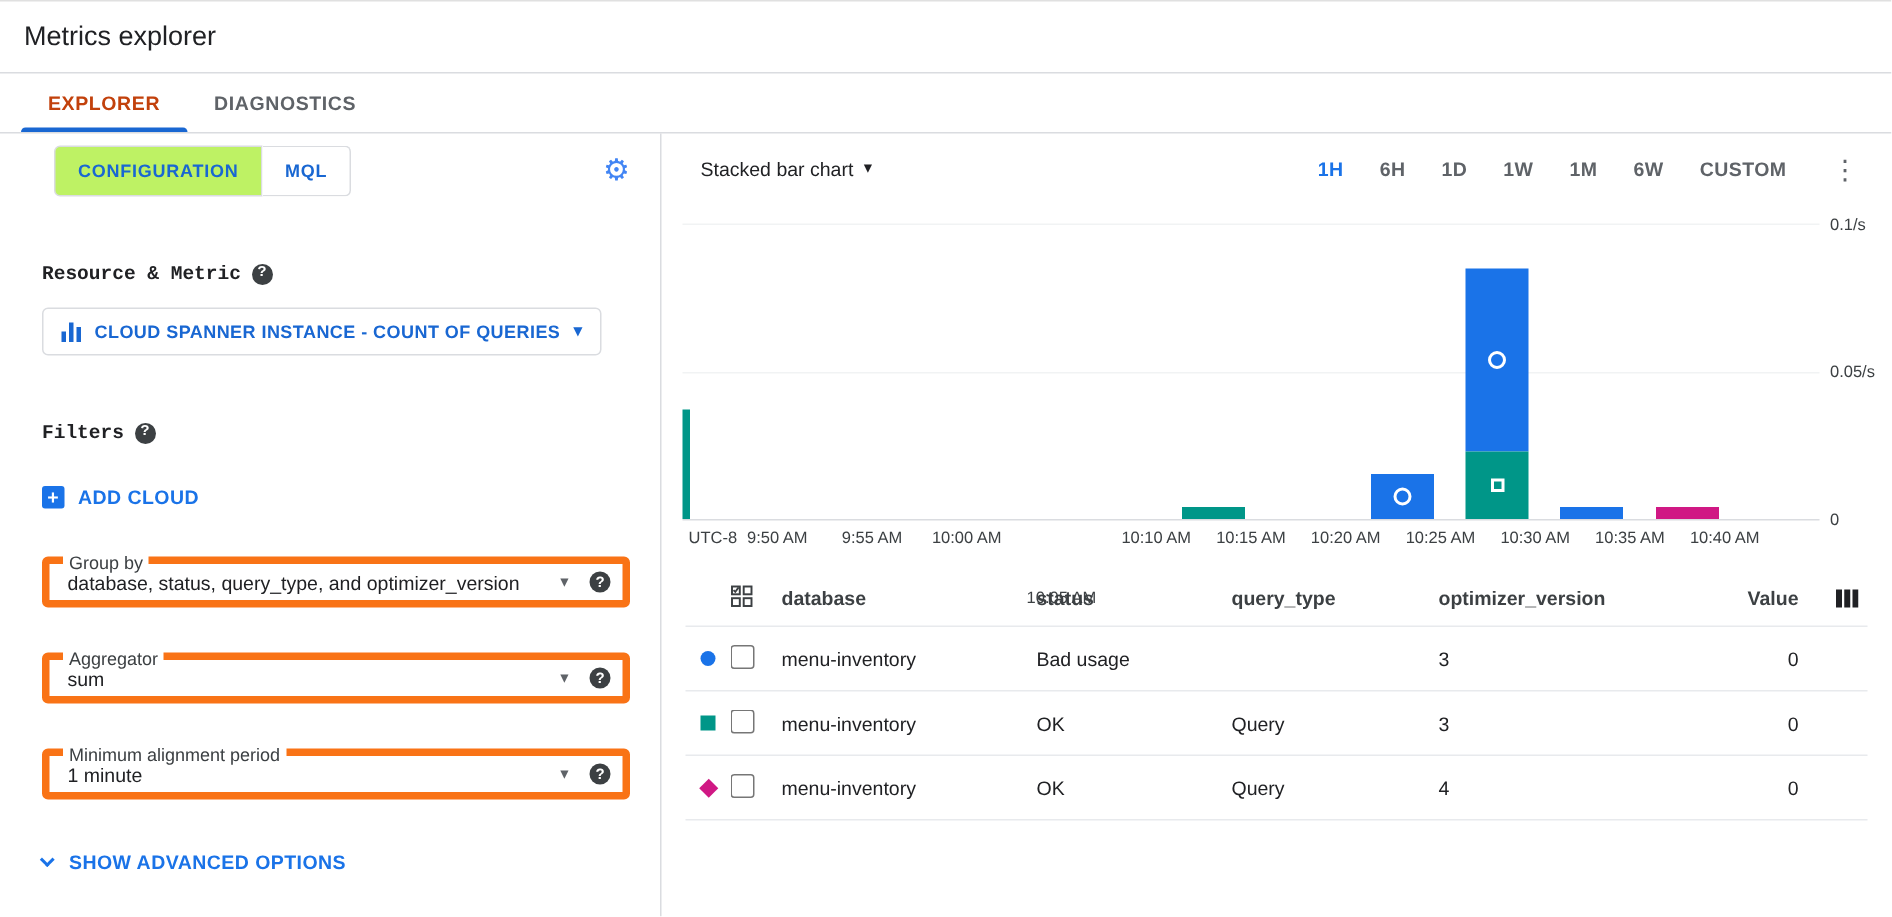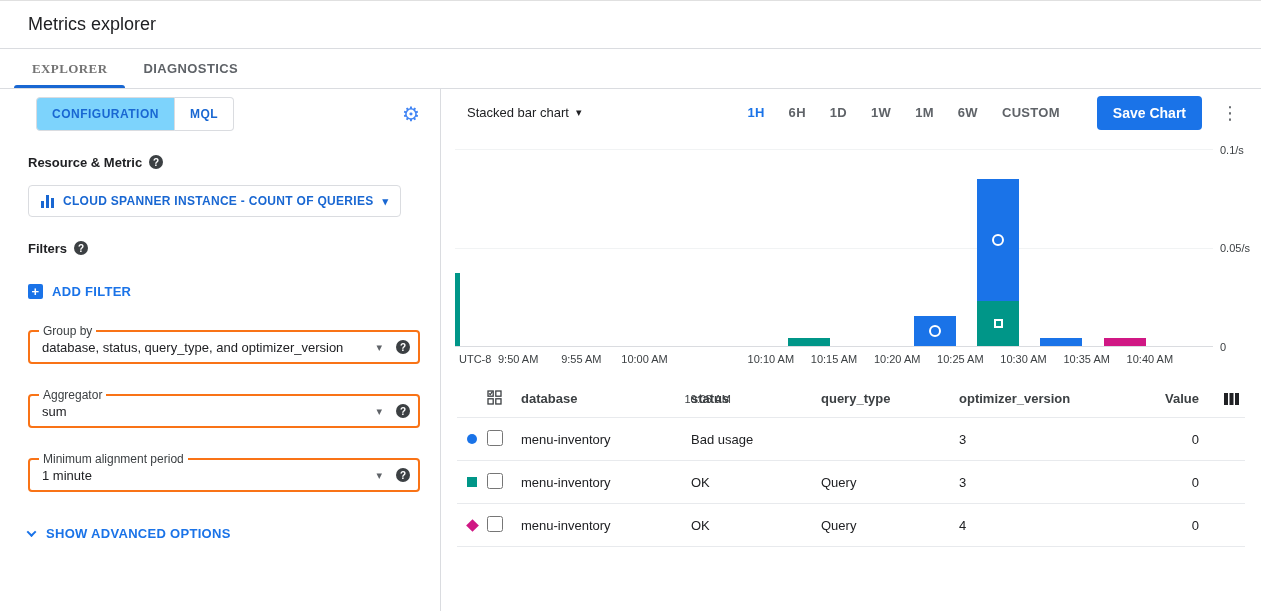--- a/index.html
+++ b/index.html
@@ -4,56 +4,56 @@
 <style>
   * { box-sizing: border-box; margin: 0; padding: 0; }
   html,body { width: 1261px; height: 611px; }
   body {
     font-family: "Liberation Sans", sans-serif;
     color: #202124; background: #fff; overflow: hidden;
   }
   .app { width: 100%; height: 100%; display: flex; flex-direction: column; border-top: 1px solid #e0e0e0; }
 
   
-  .hdr { height: 48px; flex: none; display: flex; align-items: center; padding: 0 28px; border-bottom: 1px solid #dadce0; }
+  .hdr { height: 48px; flex: none; display: flex; align-items: center; padding: 0 16px; border-bottom: 1px solid #dadce0; }
   .hdr .title { font-size: 18px; color: #202124; }
 
   
   .tabs { height: 40px; flex: none; display: flex; align-items: stretch; padding: 0 14px; border-bottom: 1px solid #dadce0; }
   .tab { position: relative; display: flex; align-items: center; padding: 0 18px; font-size: 13px; font-weight: 700; letter-spacing: .4px; color: #5f6368; background: none; border: none; font-family: inherit; cursor: pointer; }
-  .tab.active { color: #737373; font-family: Liberation Serif, serif; }
+  .tab.active { color: #c2410c; }
   .tab.active::after { content: ""; position: absolute; left: 0; right: 0; bottom: 0; height: 3px; background: #1967d2; border-radius: 3px 3px 0 0; }
 
   .main { flex: 1; display: flex; min-height: 0; }
 
   
   .left { width: 441px; flex: none; border-right: 1px solid #dadce0; padding: 8px 20px 0 28px; overflow: hidden; }
   .seg-row { display: flex; align-items: center; justify-content: space-between; margin-left: 8px; }
   .segs { display: flex; }
   .seg-btn { height: 34px; padding: 0 15px; font-size: 12px; font-weight: 700; letter-spacing: .5px; border: 1px solid #dadce0; background: #fff; color: #1967d2; font-family: inherit; cursor: pointer; }
-  .seg-btn.active { background: #7dd3fc; }
+  .seg-btn.active { background: #bef264; }
   .seg-btn:first-child { border-radius: 4px 0 0 4px; }
   .seg-btn:last-child { border-radius: 0 4px 4px 0; border-left: none; }
   .gear { font-size: 20px; color: #4285f4; line-height: 1; cursor: pointer; }
 
-  .sec-label { display: flex; align-items: flex-start; gap: 7px; font-size: 13px; font-weight: 700; margin-top: 24px; }
+  .sec-label { display: flex; align-items: center; gap: 7px; font-size: 13px; font-weight: 700; margin-top: 44px; font-family: Liberation Mono, monospace; }
   .help { width: 14px; height: 14px; border-radius: 50%; background: #3c4043; color: #fff; font-size: 10px; font-weight: 700; display: inline-flex; align-items: center; justify-content: center; flex: none; cursor: pointer; }
 
   .metric-btn { margin-top: 15px; display: inline-flex; align-items: center; gap: 9px; height: 32px; padding: 0 12px; border: 1px solid #dadce0; border-radius: 4px; background: #fff; color: #1967d2; font-size: 12px; font-weight: 700; letter-spacing: .3px; font-family: inherit; cursor: pointer; max-width: 385px; }
   .bars-icon { display: inline-flex; align-items: flex-end; gap: 2px; height: 13px; flex: none; }
   .bars-icon i { width: 3px; background: #1967d2; display: block; }
   .bars-icon i:nth-child(1){ height: 7px; } .bars-icon i:nth-child(2){ height: 13px; } .bars-icon i:nth-child(3){ height: 10px; }
   .caret { font-size: 11px; line-height: 1; }
 
   .addfilter { margin-top: 28px; display: inline-flex; align-items: center; gap: 9px; color: #1a73e8; font-size: 13px; font-weight: 700; letter-spacing: .3px; cursor: pointer; background: none; border: none; font-family: inherit; }
   .plusbox { width: 15px; height: 15px; border-radius: 2px; background: #1a73e8; color: #fff; display: inline-flex; align-items: center; justify-content: center; font-size: 13px; font-weight: 700; line-height: 1; flex: none; }
 
   .view-h { margin-top: 32px; font-size: 15px; font-weight: 700; }
 
-  .field { position: relative; margin-top: 30px; border: 2px solid #f97316; border-radius: 4px; height: 34px; display: flex; align-items: center; padding: 0 8px 0 12px; cursor: pointer; background: #fff; }
+  .field { position: relative; margin-top: 30px; border: 5px solid #f97316; border-radius: 4px; height: 34px; display: flex; align-items: center; padding: 0 8px 0 12px; cursor: pointer; background: #fff; }
   .field .flabel { position: absolute; top: -8px; left: 9px; background: #fff; padding: 0 4px; font-size: 12px; color: #3c4043; }
   .field .fvalue { flex: 1; font-size: 13px; color: #202124; white-space: nowrap; overflow: hidden; }
   .field .caret { color: #5f6368; margin: 0 14px 0 6px; }
 
   .advanced { margin-top: 34px; display: inline-flex; align-items: center; gap: 11px; color: #1a73e8; font-size: 13px; font-weight: 700; letter-spacing: .3px; cursor: pointer; background: none; border: none; font-family: inherit; }
   .chev { width: 7px; height: 7px; border: solid #1a73e8; border-width: 0 2px 2px 0; transform: rotate(45deg) translate(-1px,-1px); }
 
   
   .right { flex: 1; display: flex; flex-direction: column; min-width: 0; }
   .toolbar { display: flex; align-items: center; height: 47px; flex: none; padding: 0 16px; }
@@ -144,21 +144,21 @@
         <span class="caret">▾</span>
       </button>
 
       <div class="sec-label">
         <span>Filters</span>
         <span class="help">?</span>
       </div>
 
       <button class="addfilter">
         <span class="plusbox">+</span>
-        <span>ADD FILTER</span>
+        <span>ADD CLOUD</span>
       </button>
 
 
       <div class="field">
         <span class="flabel">Group by</span>
         <span class="fvalue">database, status, query_type, and optimizer_version</span>
         <span class="caret">▾</span>
         <span class="help">?</span>
       </div>
 
@@ -191,21 +191,20 @@
         </button>
         <div class="ranges">
             <button class="range-btn active">1H</button>
             <button class="range-btn">6H</button>
             <button class="range-btn">1D</button>
             <button class="range-btn">1W</button>
             <button class="range-btn">1M</button>
             <button class="range-btn">6W</button>
             <button class="range-btn">CUSTOM</button>
           </div>
-        <button class="save-btn">Save Chart</button>
         <button class="kebab">⋮</button>
       </div>
 
 
       <div class="chart">
         <div class="plot">
           <div class="gridline top"></div>
           <div class="gridline mid"></div>
         <div class="bar narrow" style="left: 0%;">
               <div class="seg" style="height: 37%; background: rgb(0, 150, 136);"></div>

